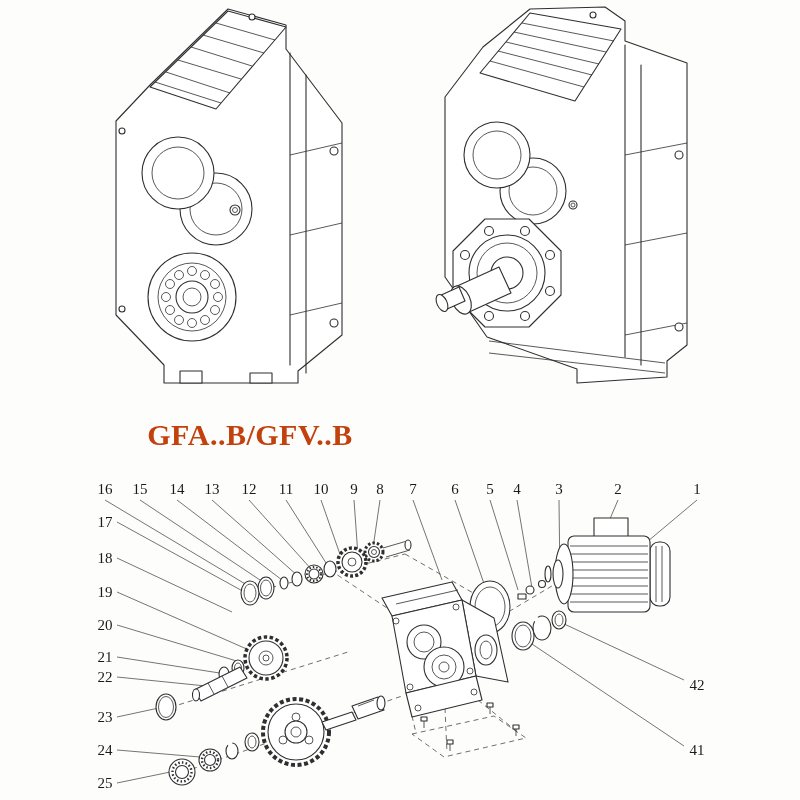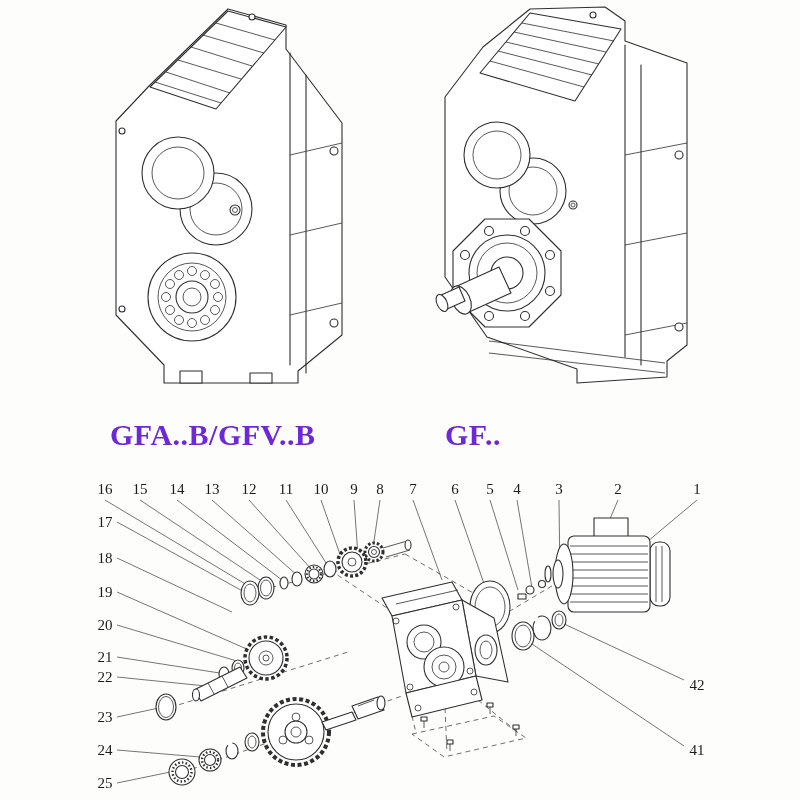--- a/index.html
+++ b/index.html
@@ -1,20 +1,20 @@
 <!DOCTYPE html>
 <html><head>
 <meta charset="utf-8">
 <style>
   html,body{margin:0;padding:0;background:#ffffff;}
   .page{position:relative;width:800px;height:800px;background:#fdfdfc;overflow:hidden;
         font-family:"Liberation Serif",serif;}
   svg{position:absolute;overflow:visible;}
-  .caption{position:absolute;font:700 30px "Liberation Serif",serif;color:#6d28d9;
-           letter-spacing:.5px;}
+  .caption{position:absolute;font:700 30px "Liberation Serif",serif;color:#c2410c;
+           text-align:center;letter-spacing:.5px;}
   svg text{font:15px "Liberation Serif",serif;fill:#1a1a1a;}
   .ink{stroke:#2f2f2f;fill:none;stroke-width:1.1;stroke-linejoin:round;stroke-linecap:round;}
   .inkw{stroke:#2f2f2f;fill:#ffffff;stroke-width:1.1;stroke-linejoin:round;}
   .thin{stroke:#2f2f2f;fill:none;stroke-width:.8;}
   .dash{stroke:#4a4a4a;fill:none;stroke-width:.8;stroke-dasharray:5 4;}
   .leader{stroke:#3a3a3a;stroke-width:.7;}
   .teeth{fill:#ffffff;stroke:#2f2f2f;}
   .balls{fill:none;stroke:#2f2f2f;}
 </style>
 </head>
@@ -121,21 +121,20 @@
     <g>
       <circle class="inkw" cx="254" cy="150" r="4"></circle>
         <circle class="inkw" cx="254" cy="322" r="4"></circle>
       <circle class="inkw" cx="168" cy="10" r="3"></circle>
       <circle class="inkw" cx="148" cy="200" r="4"></circle>
         <circle class="thin" cx="148" cy="200" r="2"></circle>
     </g>
   </svg>
 
   <div class="caption" style="left:110px;top:418px;width:280px;">GFA..B/GFV..B</div>
-  <div class="caption" style="left:445px;top:418px;width:220px;">GF..</div>
 
   <svg style="left:90px;top:470px" width="620" height="330" viewBox="0 0 620 330">
 
     <g>
       <line class="dash" x1="155" y1="124" x2="315" y2="84"></line>
       <line class="dash" x1="315" y1="84" x2="392" y2="128"></line>
       <line class="dash" x1="72" y1="240" x2="258" y2="182"></line>
       <line class="dash" x1="85" y1="305" x2="312" y2="226"></line>
       <line class="dash" x1="388" y1="160" x2="472" y2="110"></line>
       <line class="dash" x1="240" y1="100" x2="300" y2="140"></line>

